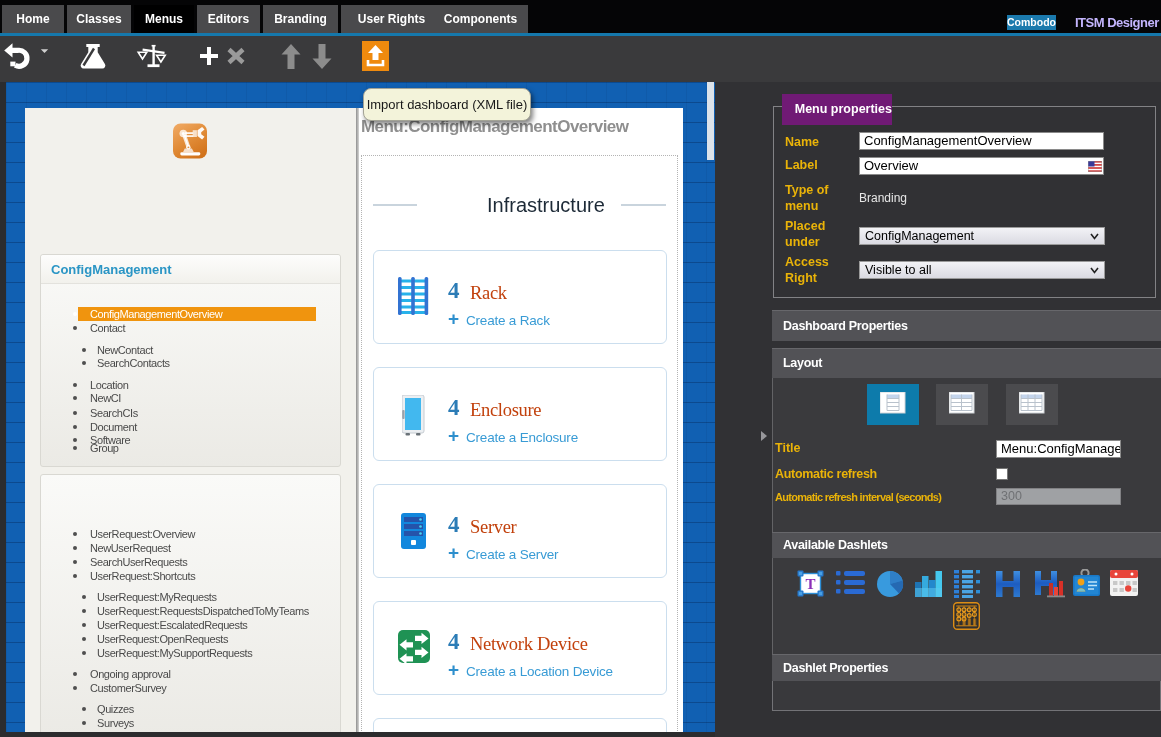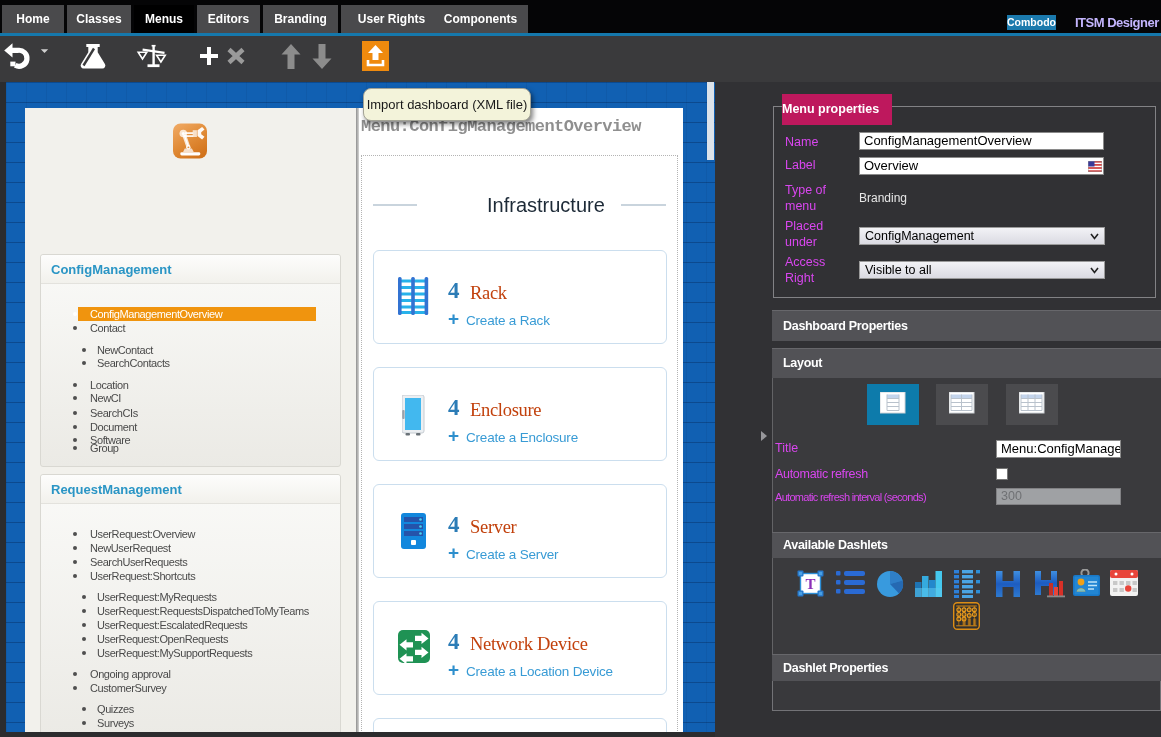--- a/index.html
+++ b/index.html
@@ -28,36 +28,36 @@
 .bhd{position:absolute;left:0;right:0;top:0;height:29px;border-bottom:1px solid #e3e2dd;background:linear-gradient(#fdfdfc,#f2f1ec);color:#2a95c5;font-weight:bold;font-size:13px;line-height:29px;padding-left:10px;border-radius:3px 3px 0 0}
 .mi{position:absolute;height:14px;line-height:14px;font-size:11px;letter-spacing:-0.4px;color:#4a4a4a;white-space:nowrap}
 .mi i{position:absolute;width:4px;height:4px;border-radius:50%;background:#4f4f4f;top:5px;font-style:normal}
 .l1{left:49px}.l1 i{left:-17px}
 .l2{left:56px}.l2 i{left:-15px}
 #hilite{position:absolute;left:37px;top:52px;width:238px;height:14px;background:#f0940e}
 #hilite .t{position:absolute;left:12px;top:0;height:14px;line-height:14px;font-size:11px;letter-spacing:-0.4px;color:#fff;white-space:nowrap}
 #hilite i{position:absolute;left:-5px;top:5px;width:4px;height:4px;border-radius:50%;background:#fff}
 
 #wpane{position:absolute;left:359px;top:108px;width:324px;height:624px;background:#fff;overflow:hidden}
-#mtitle{position:absolute;left:2px;top:9px;font-family:Liberation Mono, monospace;font-weight:bold;font-size:17px;letter-spacing:-0.55px;color:#8f8f8f;white-space:nowrap}
+#mtitle{position:absolute;left:2px;top:9px;font-family:Liberation Sans, sans-serif;font-weight:bold;font-size:17px;letter-spacing:-0.55px;color:#8f8f8f;white-space:nowrap}
 #dashed{position:absolute;left:2px;top:47px;width:317px;height:700px;border:1px dotted #b4b4b4;border-bottom:none}
 #infra{position:absolute;left:128px;top:86px;font-size:20px;color:#1d2a37;white-space:nowrap}
 .hline{position:absolute;height:2px;background:#c9d4dd;top:96px}
 .card{position:absolute;left:14px;width:294px;height:94px;border:1px solid #cbdeee;border-radius:6px;background:#fff}
 .cnum{position:absolute;left:74px;top:27px;font-family:"Liberation Serif",serif;font-weight:bold;font-size:23px;color:#2c7cb6}
 .cname{position:absolute;left:96px;top:31.5px;font-family:"Liberation Serif",serif;font-size:18.5px;letter-spacing:-0.3px;color:#c2410c}
 .cplus{position:absolute;left:74px;top:57px;font-weight:bold;font-size:19px;color:#2d8fcd}
 .clink{position:absolute;left:92px;top:62px;font-size:13.5px;letter-spacing:-0.2px;color:#389bd5;white-space:nowrap}
 .cicon{position:absolute;left:24px;top:26px}
 
 #tooltip{position:absolute;left:363px;top:88px;width:168px;height:33px;background:#f3f3da;border:1px solid #a3a396;border-radius:8px;box-shadow:2px 3px 5px rgba(0,0,0,.5);font-size:13px;color:#191919;text-align:center;line-height:31px;z-index:50}
 
-.rl{position:absolute;color:#d946ef;font-weight:normal;font-size:12.5px;line-height:15.5px;white-space:pre}
+.rl{position:absolute;color:#eab308;font-weight:bold;font-size:12.5px;line-height:15.5px;white-space:pre}
 #fieldset{position:absolute;left:773px;top:106px;width:383px;height:192px;border:1px solid #828285}
-#legend{position:absolute;left:782px;top:94px;width:110px;height:31px;background:#be185d;color:#fff;font-weight:bold;font-size:12.5px;text-align:left;line-height:31px}
+#legend{position:absolute;left:782px;top:94px;width:110px;height:31px;background:#701a75;color:#fff;font-weight:bold;font-size:12.5px;text-align:right;line-height:31px}
 .ri{position:absolute;left:859px;width:245px;height:18px;background:#fff;border:1px solid #8a8a8a;font-size:13px;color:#000;line-height:16px;padding-left:4px;overflow:hidden;white-space:nowrap}
 .rs{position:absolute;left:859px;width:246px;height:18px;background:linear-gradient(#f2f2f6,#dadae2);border:1px solid #9a9a9a;font-size:12.5px;color:#000;line-height:16px;padding-left:5px;white-space:nowrap}
 .rs svg{position:absolute;right:5px;top:5px}
 .bar{position:absolute;left:772px;width:389px;background:#525256;border-top:1px solid #67676b;color:#fff;font-weight:bold;font-size:12.5px;letter-spacing:-0.3px;padding-left:11px}
 .acc{position:absolute;left:772px;width:389px;background:#3a3a3d;border-left:1px solid #636366}
 .lbtn{position:absolute;width:52px;height:41px;background:#4b4b4e}
 .lbtn.sel{background:#0d7bab}
 #dpbox{position:absolute;left:772px;top:681px;width:389px;height:30px;border:1px solid #737377;border-top:none;background:#39393c}
 #handle{position:absolute;left:761px;top:431px;width:0;height:0;border-left:6px solid #97979b;border-top:5px solid transparent;border-bottom:5px solid transparent}
 </style>
@@ -150,21 +150,20 @@
     <div class="mi l2" style="top:88px"><i></i>NewContact</div>
     <div class="mi l2" style="top:101px"><i></i>SearchContacts</div>
     <div class="mi l1" style="top:123px"><i></i>Location</div>
     <div class="mi l1" style="top:136px"><i></i>NewCI</div>
     <div class="mi l1" style="top:151px"><i></i>SearchCIs</div>
     <div class="mi l1" style="top:165px"><i></i>Document</div>
     <div class="mi l1" style="top:178px"><i></i>Software</div>
     <div class="mi l1" style="top:186px"><i></i>Group</div>
   </div>
   <div class="mbox" style="top:366px;height:266px">
-    <div class="bhd">RequestManagement</div>
     <div class="mi l1" style="top:52px"><i></i>UserRequest:Overview</div>
     <div class="mi l1" style="top:66px"><i></i>NewUserRequest</div>
     <div class="mi l1" style="top:80px"><i></i>SearchUserRequests</div>
     <div class="mi l1" style="top:94px"><i></i>UserRequest:Shortcuts</div>
     <div class="mi l2" style="top:115px"><i></i>UserRequest:MyRequests</div>
     <div class="mi l2" style="top:129px"><i></i>UserRequest:RequestsDispatchedToMyTeams</div>
     <div class="mi l2" style="top:143px"><i></i>UserRequest:EscalatedRequests</div>
     <div class="mi l2" style="top:157px"><i></i>UserRequest:OpenRequests</div>
     <div class="mi l2" style="top:171px"><i></i>UserRequest:MySupportRequests</div>
     <div class="mi l1" style="top:192px"><i></i>Ongoing approval</div>

